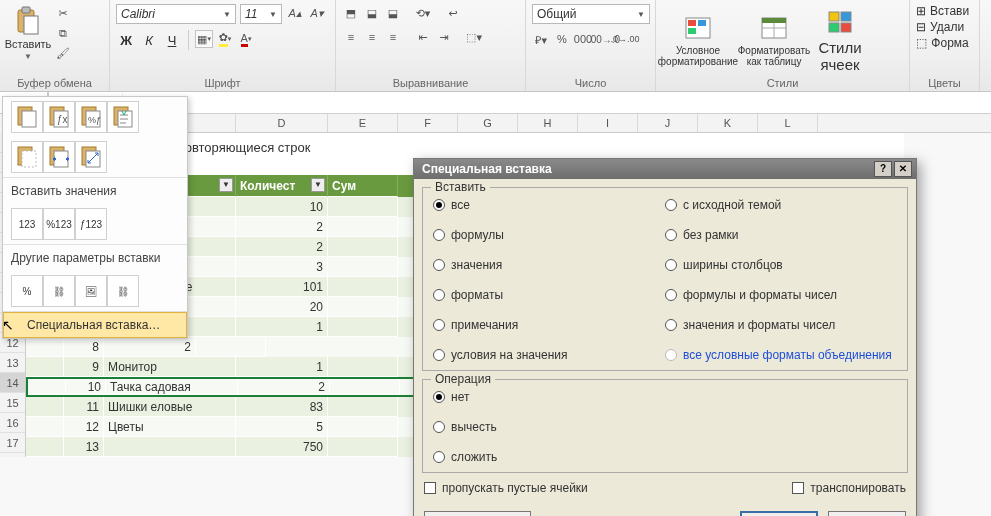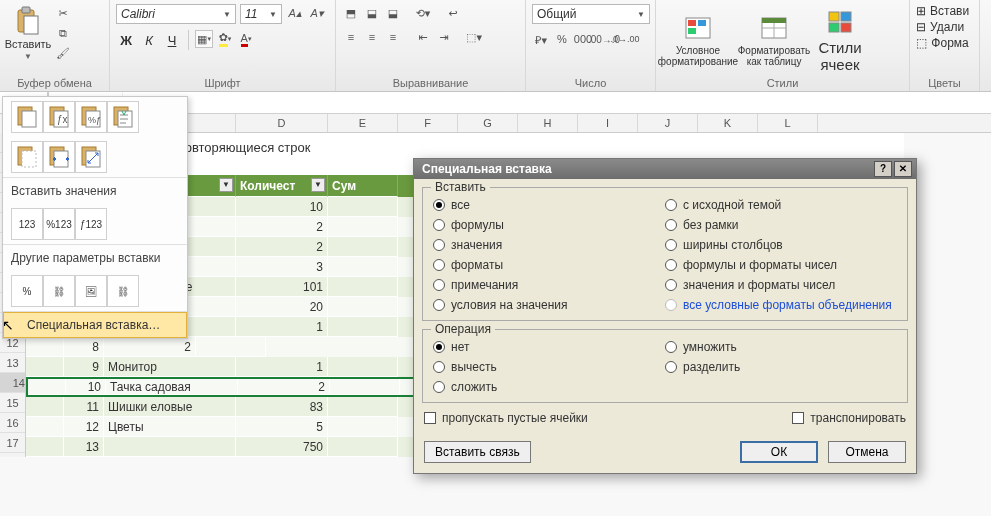--- a/index.html
+++ b/index.html
@@ -111,21 +111,21 @@
     border-right:1px solid #d8d8d8; text-align:center; height:18px; line-height:18px;
   }
   .gridbody { display:flex; }
   .row-headers {
     width:26px; background:#f3f3f3; border-right:1px solid #ccc;
     font-size:11px; color:#555;
   }
   .row-headers div {
     height:20px; line-height:20px; text-align:center; border-bottom:1px solid #e0e0e0;
   }
-  .row-headers div.sel { background:#d5d5d5;text-align:right; }
+  .row-headers div.sel { background:#d5d5d5; }
   .cells { position:relative; }
   .trow { display:flex; height:20px; }
   .trow.even { background:#eaf1e0; }
   .trow.odd { background:#f7faf4; }
   .trow .c {
     border-right:1px solid #fff; border-bottom:1px solid #fff;
     padding:0 4px; display:flex; align-items:center; overflow:hidden;
   }
   .hdr-row { background:#6a9a3f !important; color:#fff; font-weight:bold; height:22px;}
   .hdr-row .c { border-right:1px solid #85b060; position:relative; }
@@ -158,21 +158,21 @@
     width:18px;height:16px;background:#d4d0c8;border:1px solid #555;
     font-size:10px;text-align:center;line-height:14px;color:#000;cursor:pointer;
   }
   .group {
     border:1px solid #aaa; margin:8px; position:relative; padding:10px 10px 8px 10px;
   }
   .group .legend {
     position:absolute; top:-8px; left:8px; background:#ece9d8; padding:0 4px;
   }
   .radio-cols { display:flex; }
-  .radio-col { flex:1; display:flex; flex-direction:column; gap:6px; }
+  .radio-col { flex:1; display:flex; flex-direction:column; gap:16px; }
   .radio {
     display:flex; align-items:center; gap:6px; cursor:pointer;
   }
   .radio .dot {
     width:12px;height:12px;border:1px solid #555;border-radius:50%;
     display:flex;align-items:center;justify-content:center;background:#fff;
   }
   .radio.sel .dot::after {
     content:""; width:6px;height:6px;background:#000;border-radius:50%;
   }
@@ -697,30 +697,20 @@
           </div>
           <div class="radio">
             <div class="dot"></div>
             <span>вычесть</span>
           </div>
           <div class="radio">
             <div class="dot"></div>
             <span>сложить</span>
           </div>
         </div>
-      <div class="radio-col" id="g2r">
-          <div class="radio">
-            <div class="dot"></div>
-            <span>умножить</span>
-          </div>
-          <div class="radio">
-            <div class="dot"></div>
-            <span>разделить</span>
-          </div>
-        </div>
     </div>
   </div>
 
   <div class="dlg-row">
     <div class="chk">
       <div class="box"></div>
         <span>пропускать пустые ячейки</span>
     </div>
     <div style="flex:1"></div>
     <div class="chk">

